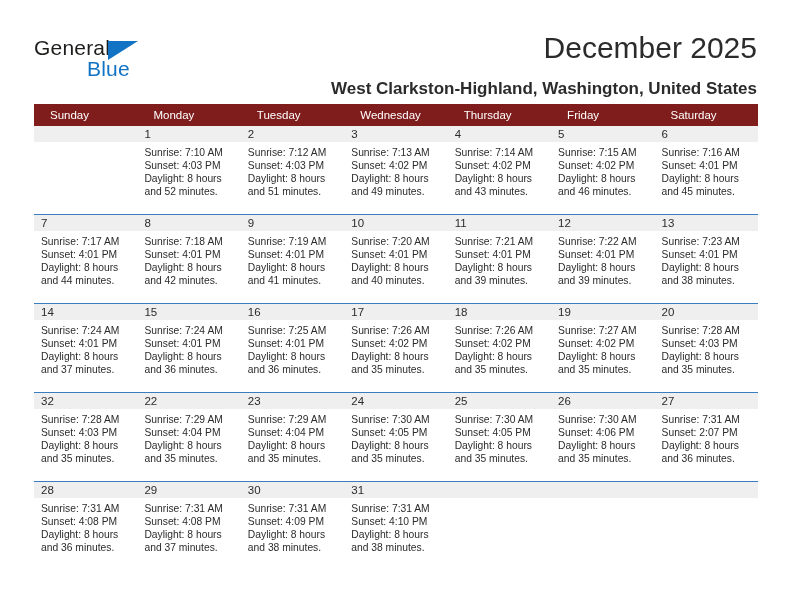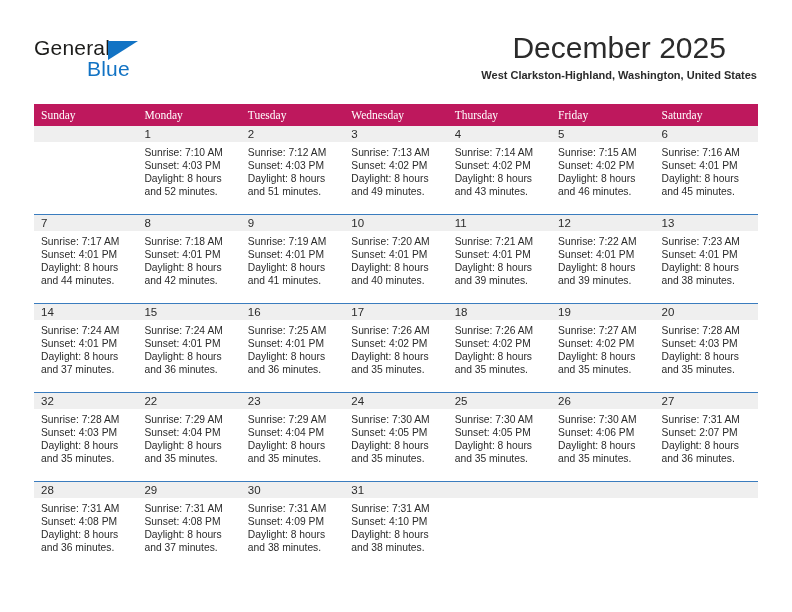--- a/index.html
+++ b/index.html
@@ -61,57 +61,56 @@
     width: 0;
     height: 0;
     border-left: 30px solid #1273c4;
     border-bottom: 19px solid transparent;
   }
 
   .title-block {
     position: absolute;
     right: 35px;
     top: 30px;
-    text-align: center;
+    text-align: right;
   }
   .month-title {
     font-size: 30px;
     font-weight: normal;
     color: #2b2b2b;
     line-height: 36px;
     white-space: nowrap;
   }
   .location-title {
-    margin-top: 0;
-    font-size: 11px;
+    margin-top: 13px;
+    font-size: 17px;
     font-weight: bold;
     color: #2b2b2b;
     line-height: 19px;
     white-space: nowrap;
   }
 
   
   .calendar {
     position: absolute;
     left: 34px;
     top: 104px;
     width: 724px;
     border-collapse: collapse;
     table-layout: fixed;
   }
   .calendar th {
-    background: #be185d;
+    background: #7f1d1d;
     color: #ffffff;
     font-size: 11.5px;
     font-weight: normal;
     text-align: left;
-    padding: 5px 0 5px 7px;
+    padding: 5px 0 5px 16px;
     height: 11px;
     border: none;
-    font-family: Liberation Serif, serif;
   }
   .calendar td {
     vertical-align: top;
     padding: 0;
     border: none;
     width: 103.43px;
     height: 88px;
   }
   .wk-sep td {
     height: 0;

